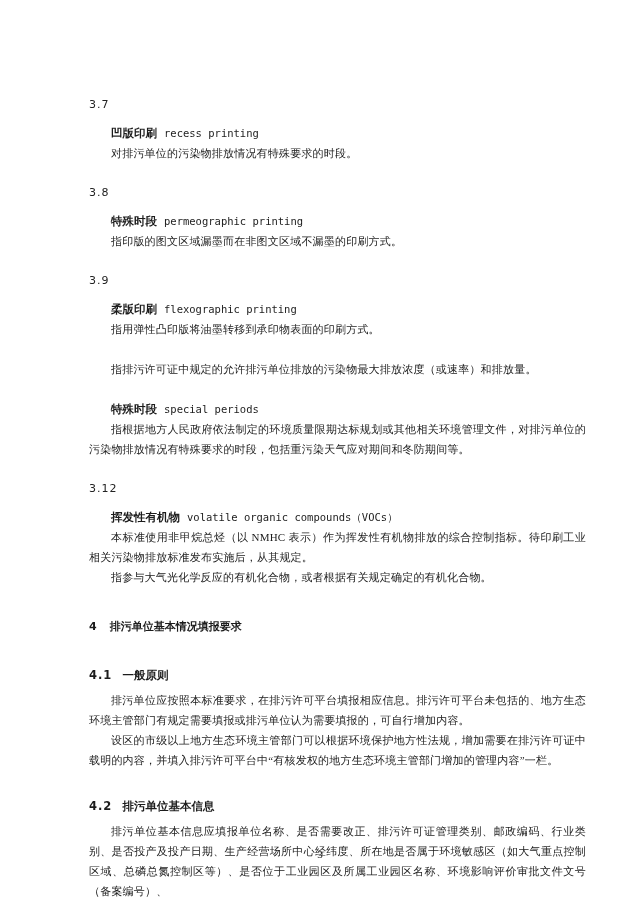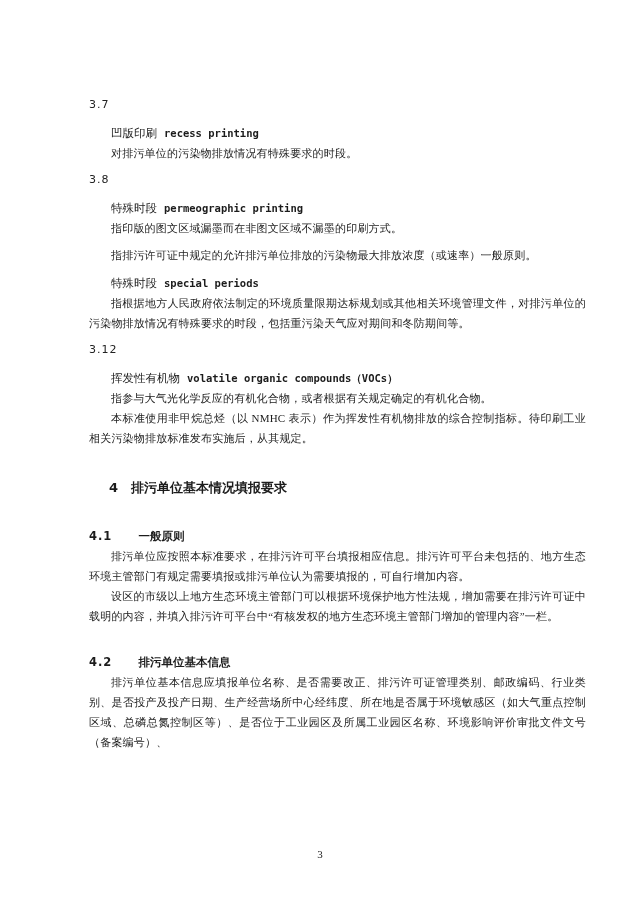--- a/index.html
+++ b/index.html
@@ -12,80 +12,79 @@
     color: #1c1c1c;
     overflow: hidden;
   }
   .page {
     position: absolute;
     top: 0; left: 16px;
     width: 640px; height: 905px;
     padding: 95px 70px 0 73px;
   }
   
-  .clause { margin-top: 7px; }
+  .clause { margin-top: 20px; }
   .clause:first-child { margin-top: 0; }
   .clause-num {
     font-family: "DejaVu Sans", "Liberation Sans", sans-serif;
     font-size: 11px;
     line-height: 20px;
     letter-spacing: 1px;
     color: #222;
   }
   .term-line {
     margin-top: 8px;
     text-indent: 22px;
     font-size: 11.5px;
     line-height: 20px;
     white-space: nowrap;
   }
   .term-zh {
     font-family: "DejaVu Sans", "Liberation Sans", sans-serif;
-    font-weight: normal;
+    font-weight: bold;
     margin-right: 7px;
   }
   .term-en {
     font-family: "DejaVu Sans Mono", "Liberation Mono", monospace;
     font-size: 10.5px;
-    font-weight: 700;
+    font-weight: 400;
   }
   .def {
     font-size: 11px;
     line-height: 20px;
     text-indent: 22px;
     text-align: justify;
     letter-spacing: 0.2px;
   }
   
   .chapter-heading {
     margin-top: 30px;
     font-family: "DejaVu Sans", "Liberation Sans", sans-serif;
     font-weight: bold;
-    font-size: 13px;
+    font-size: 11px;
     line-height: 20px;
-    margin-left: 20px;
   }
   .chapter-heading .h-num { margin-right: 12px; letter-spacing: 1px; }
   .sub-heading {
     margin-top: 26px;
     font-family: "DejaVu Sans", "Liberation Sans", sans-serif;
     font-weight: bold;
     font-size: 11.5px;
     line-height: 20px;
   }
-  .sub-heading .h-num { margin-right: 26px; letter-spacing: 1px; }
+  .sub-heading .h-num { margin-right: 10px; letter-spacing: 1px; }
   .sub-heading.first { margin-top: 28px; }
   .body-para {
     font-size: 11px;
     line-height: 20px;
     text-indent: 22px;
     text-align: justify;
     letter-spacing: 0.2px;
   }
-  .para-group { }
+  .para-group { margin-top: 5px; }
   
   .page-number {
     position: absolute;
     top: 846px;
     left: 0;
     width: 640px;
     text-align: center;
     font-size: 11px;
     line-height: 16px;
     font-family: "Liberation Serif", "DejaVu Serif", serif;
@@ -106,39 +105,46 @@
   </section>
 
   <section class="clause">
     <div class="clause-num">3.8</div>
     <div class="term-line">
       <span class="term-zh">特殊时段</span><span class="term-en">permeographic printing</span>
     </div>
     <p class="def">指印版的图文区域漏墨而在非图文区域不漏墨的印刷方式。</p>
   </section>
 
+  <section class="clause">
+    <div class="clause-num">3.9</div>
+    <div class="term-line">
+      <span class="term-zh">柔版印刷</span><span class="term-en">flexographic printing</span>
+    </div>
+    <p class="def">指用弹性凸印版将油墨转移到承印物表面的印刷方式。</p>
+  </section>
 
   <section class="clause">
-    <p class="def">指排污许可证中规定的允许排污单位排放的污染物最大排放浓度（或速率）一般原则。</p>
+    <p class="def">指排污许可证中规定的允许排污单位排放的污染物最大排放浓度（或速率）和排放量。</p>
   </section>
 
   <section class="clause">
     <div class="term-line">
       <span class="term-zh">特殊时段</span><span class="term-en">special periods</span>
     </div>
     <p class="def">指根据地方人民政府依法制定的环境质量限期达标规划或其他相关环境管理文件，对排污单位的污染物排放情况有特殊要求的时段，包括重污染天气应对期间和冬防期间等。</p>
   </section>
 
   <section class="clause">
     <div class="clause-num">3.12</div>
     <div class="term-line">
       <span class="term-zh">挥发性有机物</span><span class="term-en">volatile organic compounds（VOCs）</span>
     </div>
+    <p class="def">本标准使用非甲烷总烃（以 NMHC 表示）作为挥发性有机物排放的综合控制指标。待印刷工业相关污染物排放标准发布实施后，从其规定。</p>
     <p class="def">指参与大气光化学反应的有机化合物，或者根据有关规定确定的有机化合物。</p>
-    <p class="def">本标准使用非甲烷总烃（以 NMHC 表示）作为挥发性有机物排放的综合控制指标。待印刷工业相关污染物排放标准发布实施后，从其规定。</p>
   </section>
 
   <h1 class="chapter-heading">
     <span class="h-num">4</span><span>排污单位基本情况填报要求</span>
   </h1>
 
   <h2 class="sub-heading first">
     <span class="h-num">4.1</span><span>一般原则</span>
   </h2>
   <div class="para-group">

